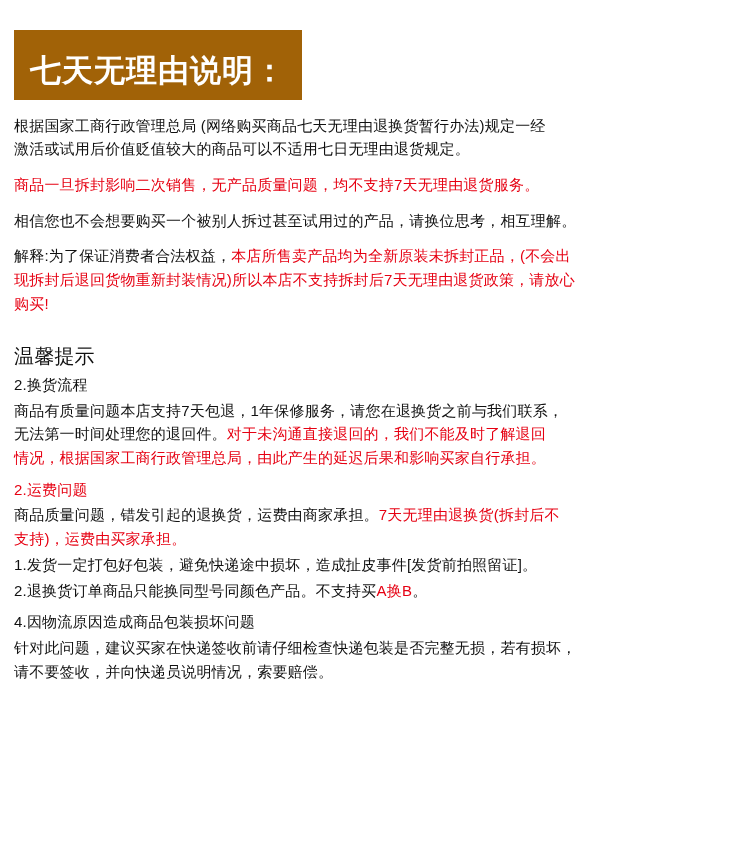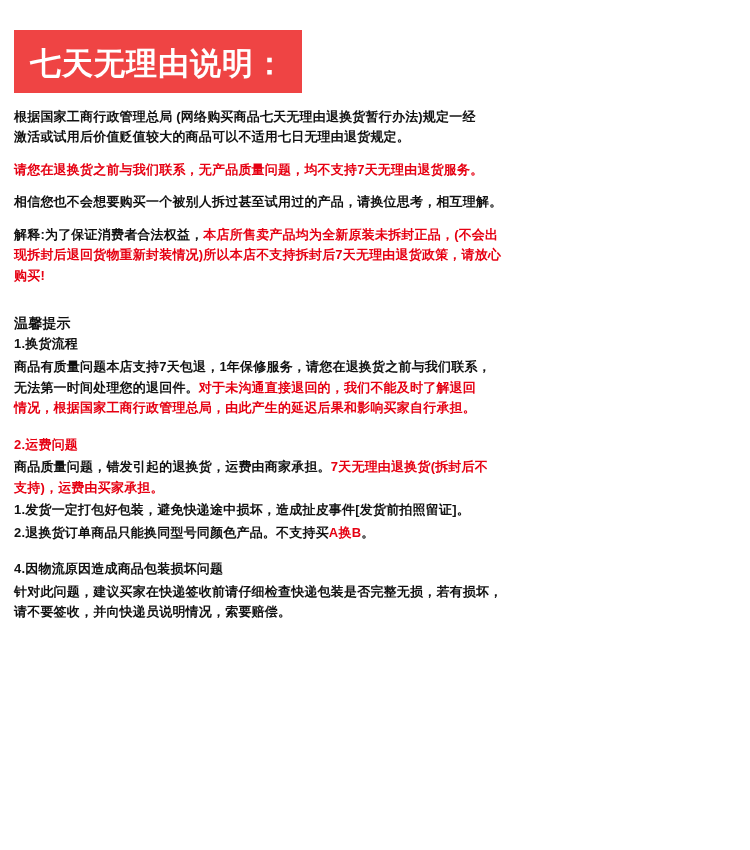--- a/index.html
+++ b/index.html
@@ -16,78 +16,78 @@
     overflow: hidden;
   }
   .page {
     width: 750px;
     height: 850px;
     padding: 0 14px;
     position: relative;
   }
   .title-bar {
     display: inline-block;
-    background: #ef4444;
+    background: #a16207;
     color: #ffffff;
     font-size: 31px;
     font-weight: bold;
     letter-spacing: 1px;
-    padding: 16px 16px 11px 16px;
+    padding: 23px 16px 11px 16px;
     margin-top: 30px;
     margin-bottom: 14px;
     line-height: 1.15;
   }
   p {
     margin: 0;
-    font-size: 13px;
+    font-size: 15px;
     line-height: 1.58;
-    font-weight: bold;
+    font-weight: normal;
     letter-spacing: 0.2px;
   }
   .blk { color: #111111; }
   .red { color: #e60012; }
   .para { margin-bottom: 2px; }
   .gap-sm { margin-top: 12px; }
-  .gap-md { margin-top: 16px; }
+  .gap-md { margin-top: 8px; }
   .gap-lg { margin-top: 26px; }
   .inline { display: inline; }
   .section-head {
-    font-size: 14px;
-    font-weight: bold;
+    font-size: 20px;
+    font-weight: normal;
   }
 </style>
 </head>
 <body>
 
 <div class="page">
 
   <div class="title-bar">七天无理由说明：</div>
 
   <p class="para">
     <span class="blk inline">根据国家工商行政管理总局 (网络购买商品七天无理由退换货暂行办法)规定一经</span><br>
     <span class="blk inline">激活或试用后价值贬值较大的商品可以不适用七日无理由退货规定。</span>
   </p>
 
   <p class="para gap-sm">
-    <span class="red inline">请您在退换货之前与我们联系，无产品质量问题，均不支持7天无理由退货服务。</span>
+    <span class="red inline">商品一旦拆封影响二次销售，无产品质量问题，均不支持7天无理由退货服务。</span>
   </p>
 
   <p class="para gap-sm">
     <span class="blk inline">相信您也不会想要购买一个被别人拆过甚至试用过的产品，请换位思考，相互理解。</span>
   </p>
 
   <p class="para gap-sm">
     <span class="blk inline">解释:为了保证消费者合法权益，</span><span class="red inline">本店所售卖产品均为全新原装未拆封正品，(不会出</span><br>
     <span class="red inline">现拆封后退回货物重新封装情况)所以本店不支持拆封后7天无理由退货政策，请放心</span><br>
     <span class="red inline">购买!</span>
   </p>
 
   <p class="section-head gap-lg blk">温馨提示</p>
 
-  <p class="para blk">1.换货流程</p>
+  <p class="para blk">2.换货流程</p>
 
   <p class="para">
     <span class="blk inline">商品有质量问题本店支持7天包退，1年保修服务，请您在退换货之前与我们联系，</span><br>
     <span class="blk inline">无法第一时间处理您的退回件。</span><span class="red inline">对于未沟通直接退回的，我们不能及时了解退回</span><br>
     <span class="red inline">情况，根据国家工商行政管理总局，由此产生的延迟后果和影响买家自行承担。</span>
   </p>
 
   <p class="para gap-md red">2.运费问题</p>
 
   <p class="para">

